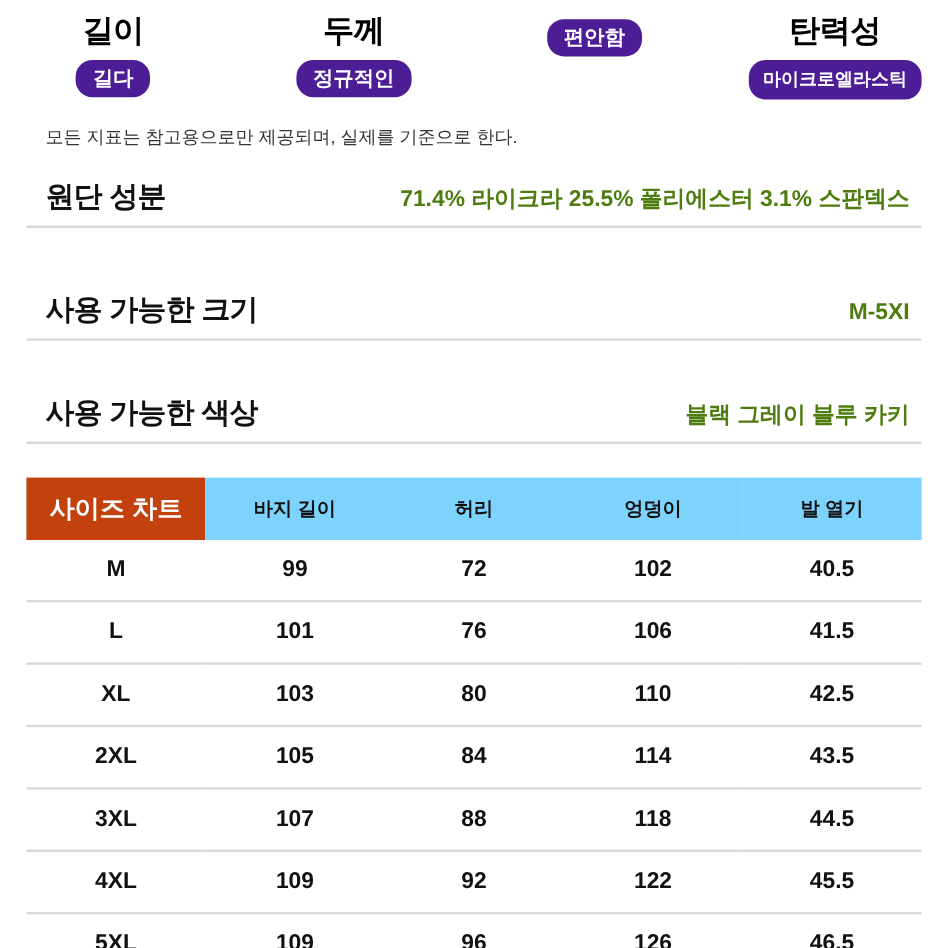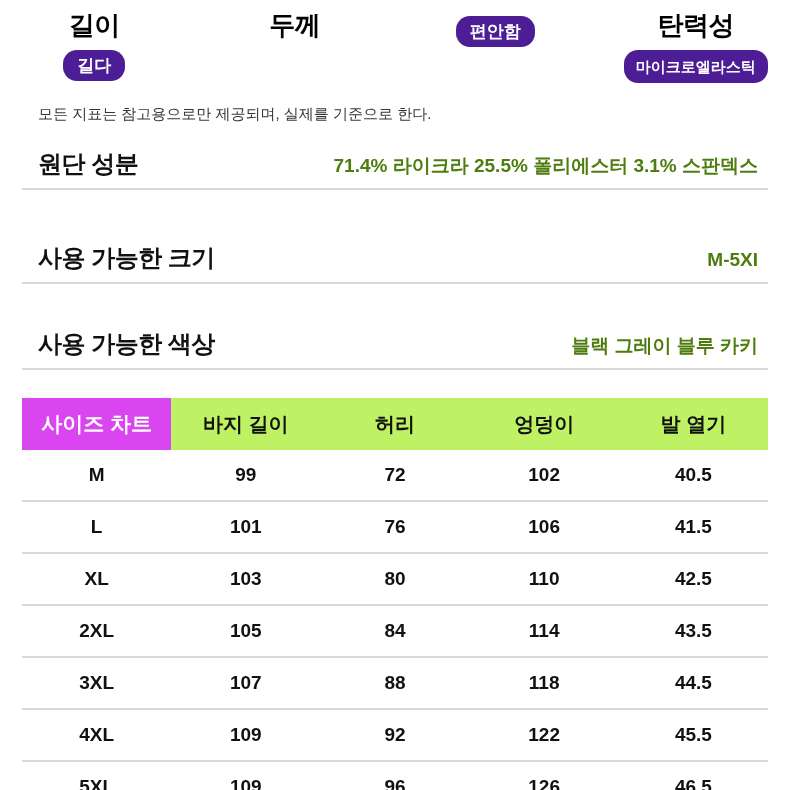--- a/index.html
+++ b/index.html
@@ -94,29 +94,29 @@
   
   .table-wrap {
     margin: 28px 22px 0 22px;
   }
   table.size-table {
     width: 100%;
     border-collapse: collapse;
     table-layout: fixed;
   }
   table.size-table thead th {
-    background: #bef264;
-    font-size: 20px;
+    background: #7dd3fc;
+    font-size: 16px;
     font-weight: bold;
     padding: 12px 0;
     text-align: center;
     color: #111;
   }
   table.size-table thead th.first {
-    background: #d946ef;
+    background: #c2410c;
     color: #ffffff;
     font-size: 21px;
   }
   table.size-table tbody td {
     font-size: 19px;
     font-weight: bold;
     text-align: center;
     padding: 14px 0;
     border-bottom: 2px solid #d9d9d9;
     color: #111;
@@ -130,20 +130,21 @@
 
 <div class="page">
 
   <div class="attrs">
     <div class="attr">
       <div class="attr-title">길이</div>
       <div class="attr-pill">길다</div>
     </div>
     <div class="attr">
       <div class="attr-title">두께</div>
+      <div class="attr-pill">정규적인</div>
     </div>
     <div class="attr">
       <div class="attr-pill">편안함</div>
     </div>
     <div class="attr">
       <div class="attr-title">탄력성</div>
       <div class="attr-pill small">마이크로엘라스틱</div>
     </div>
   </div>
 

